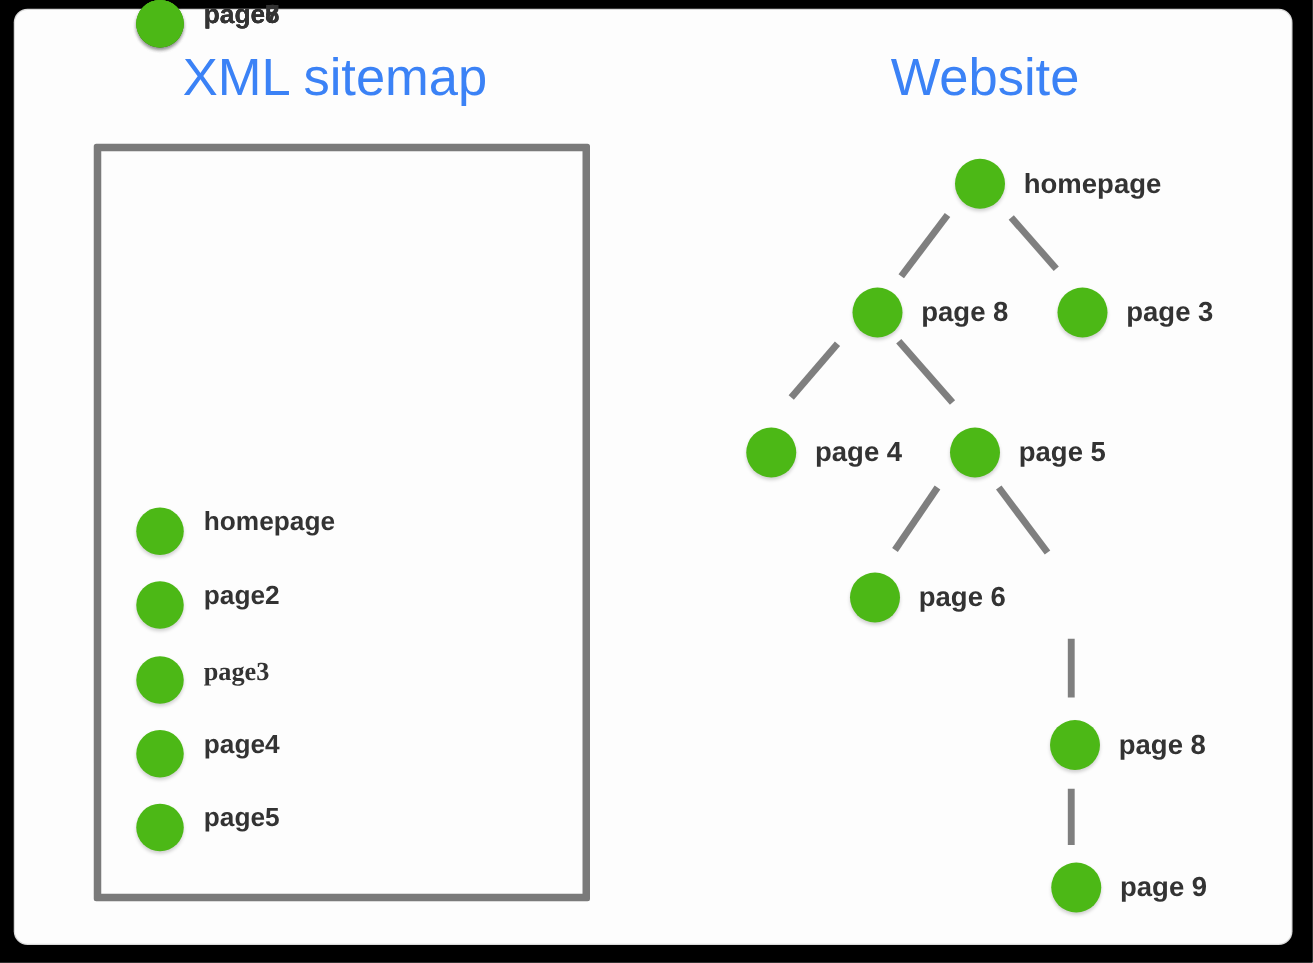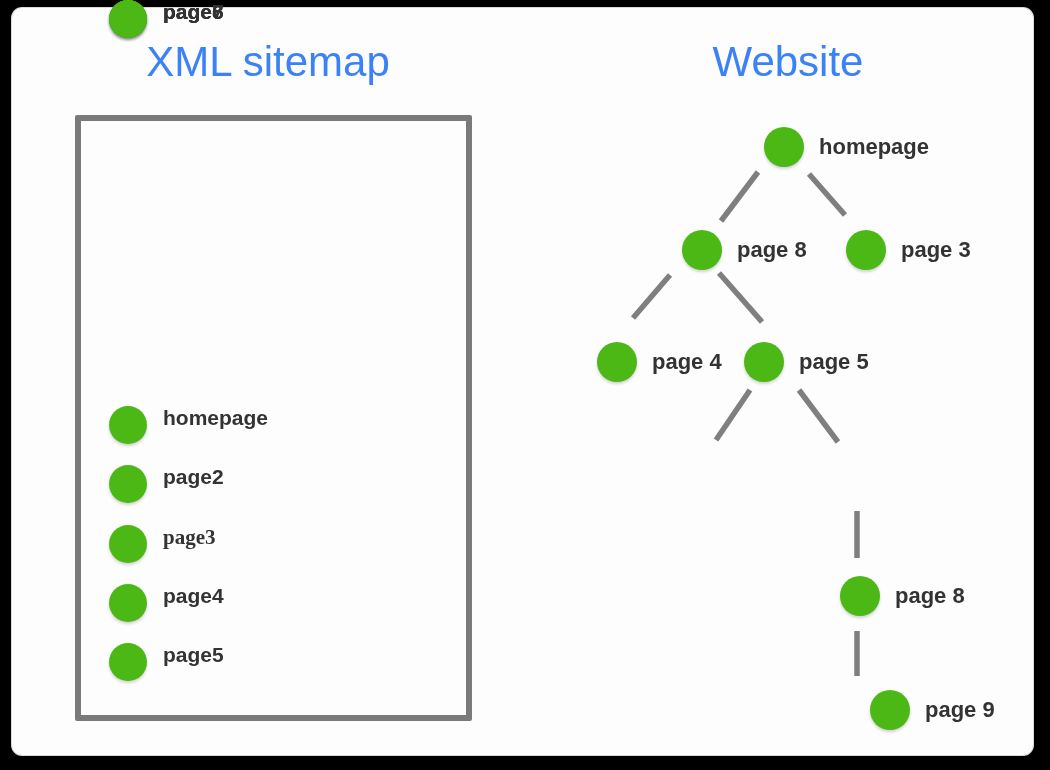--- a/index.html
+++ b/index.html
@@ -109,25 +109,25 @@
     margin-left: 15px;
     font-size: 22px;
     font-weight: 700;
     color: #333333;
     white-space: nowrap;
   }
   .n-homepage { left: 764px; top: 127px; }
   .n-page2    { left: 682px; top: 230px; }
   .n-page3    { left: 846px; top: 230px; }
   .n-page4    { left: 597px; top: 342px; }
-  .n-page5    { left: 744px; top: 342px; text-align: right; }
+  .n-page5    { left: 760px; top: 342px; text-align: right; }
   .n-page6    { left: 680px; top: 458px; }
   .n-page7    { left: 837px; top: 458px; }
   .n-page8    { left: 840px; top: 576px; }
-  .n-page9    { left: 870px; top: 690px; justify-content: space-between; }
+  .n-page9    { left: 841px; top: 690px; justify-content: space-between; }
 </style>
 </head>
 <body>
 
 <div class="stage">
   <div class="canvas"></div>
 
   <div class="panel-title left">XML sitemap</div>
   <div class="panel-title right">Website</div>
 
@@ -190,20 +190,24 @@
     <span class="t-label">page 3</span>
   </div>
   <div class="tnode n-page4">
     <span class="dot"></span>
     <span class="t-label">page 4</span>
   </div>
   <div class="tnode n-page5">
     <span class="dot"></span>
     <span class="t-label">page 5</span>
   </div>
+  <div class="tnode n-page6">
+    <span class="dot"></span>
+    <span class="t-label">page 6</span>
+  </div>
   <div class="tnode n-page8">
     <span class="dot"></span>
     <span class="t-label">page 8</span>
   </div>
   <div class="tnode n-page9">
     <span class="dot"></span>
     <span class="t-label">page 9</span>
   </div>
 </div>
 

